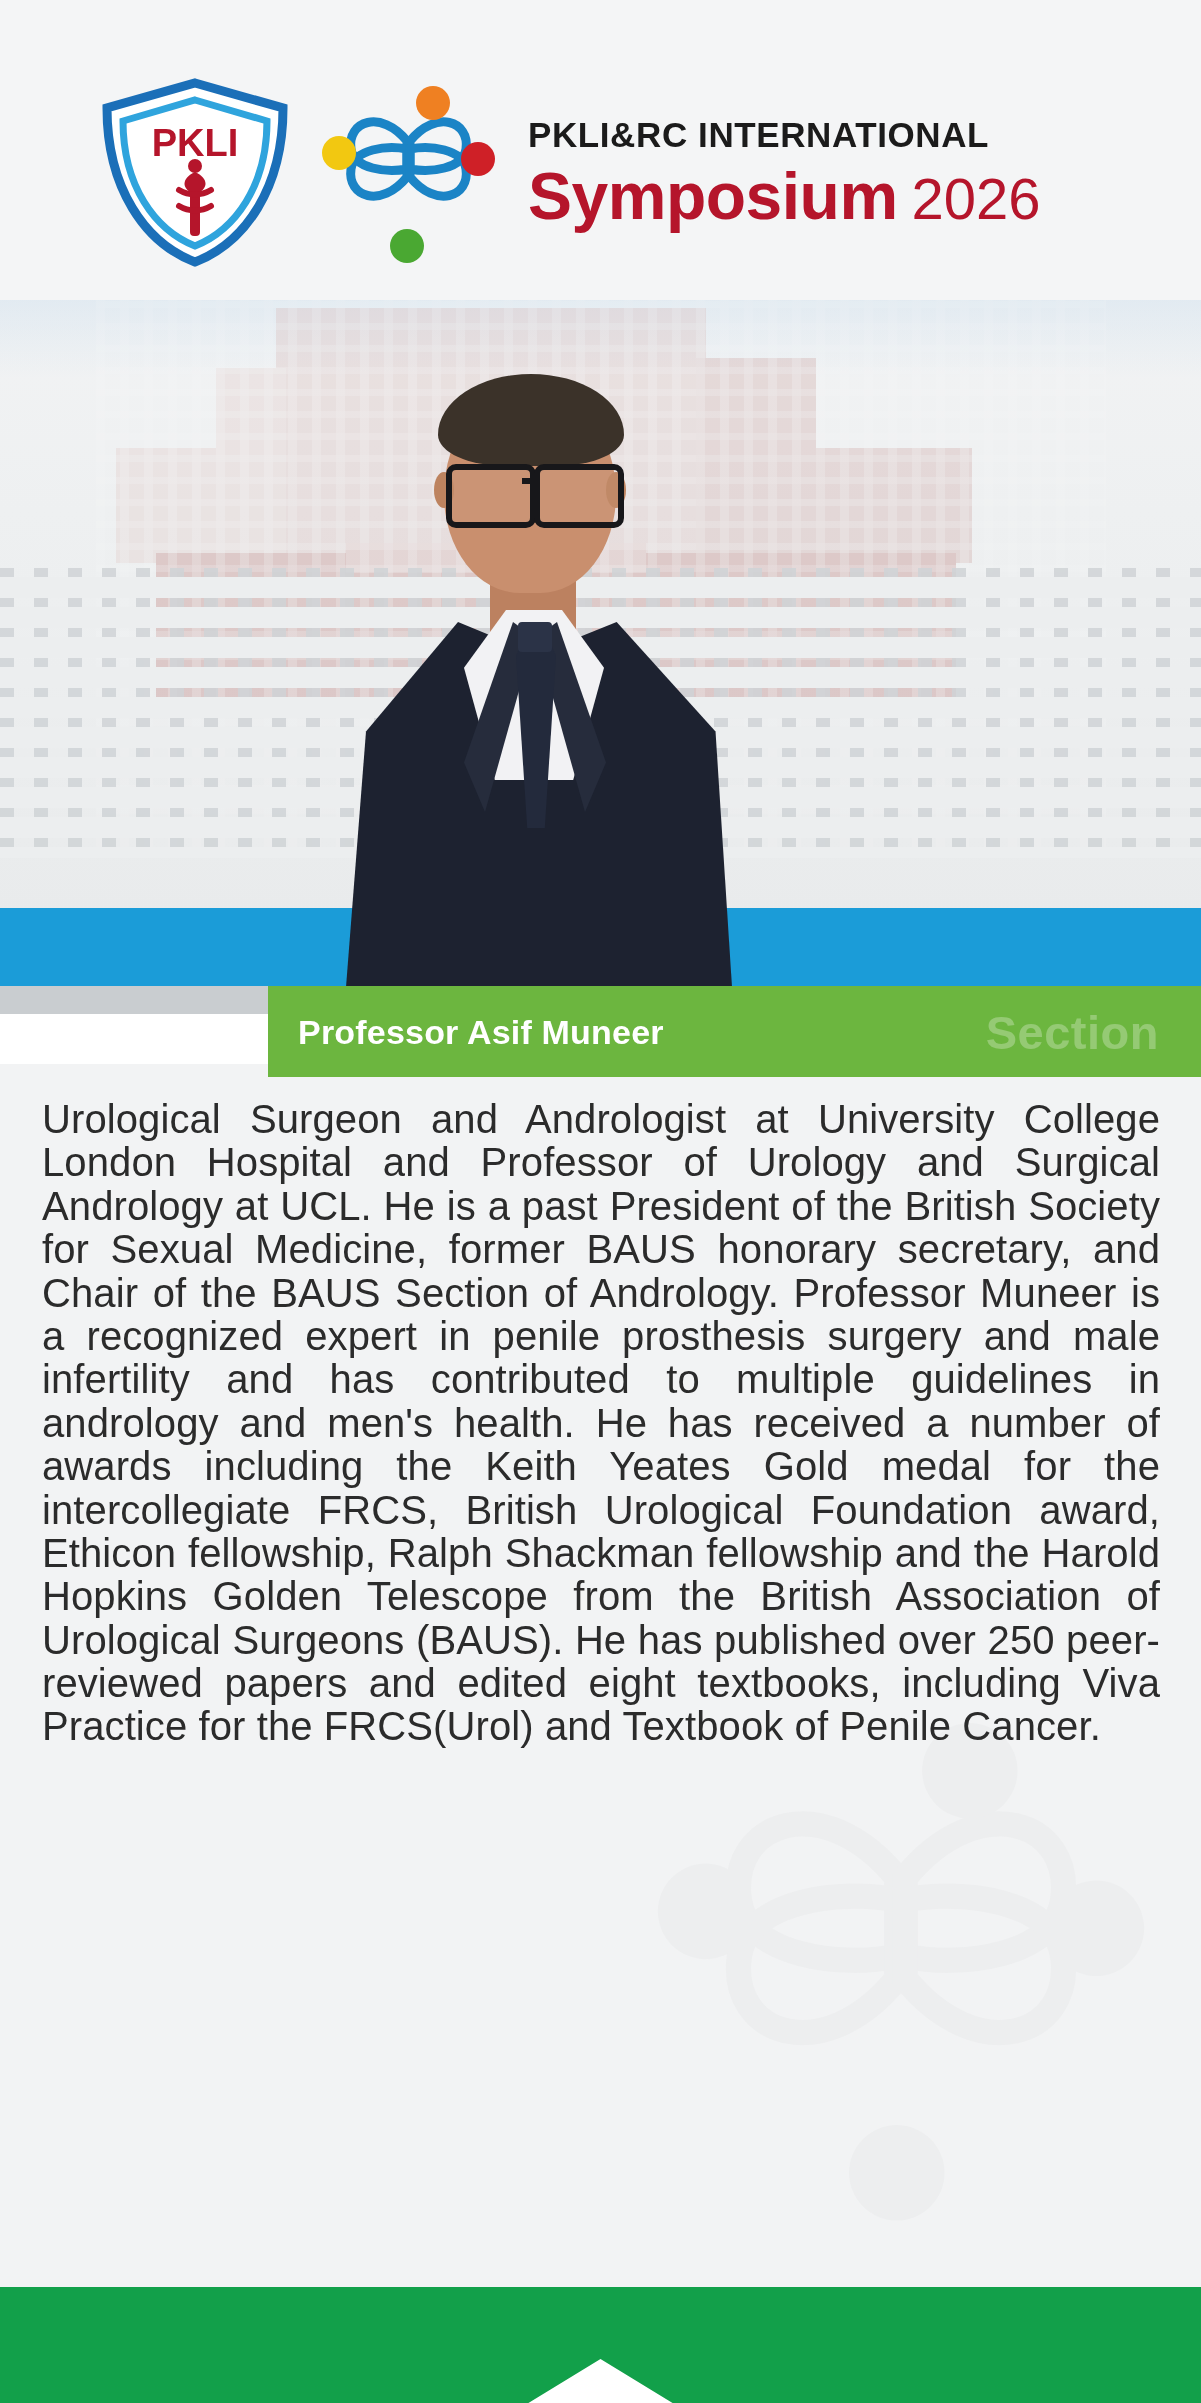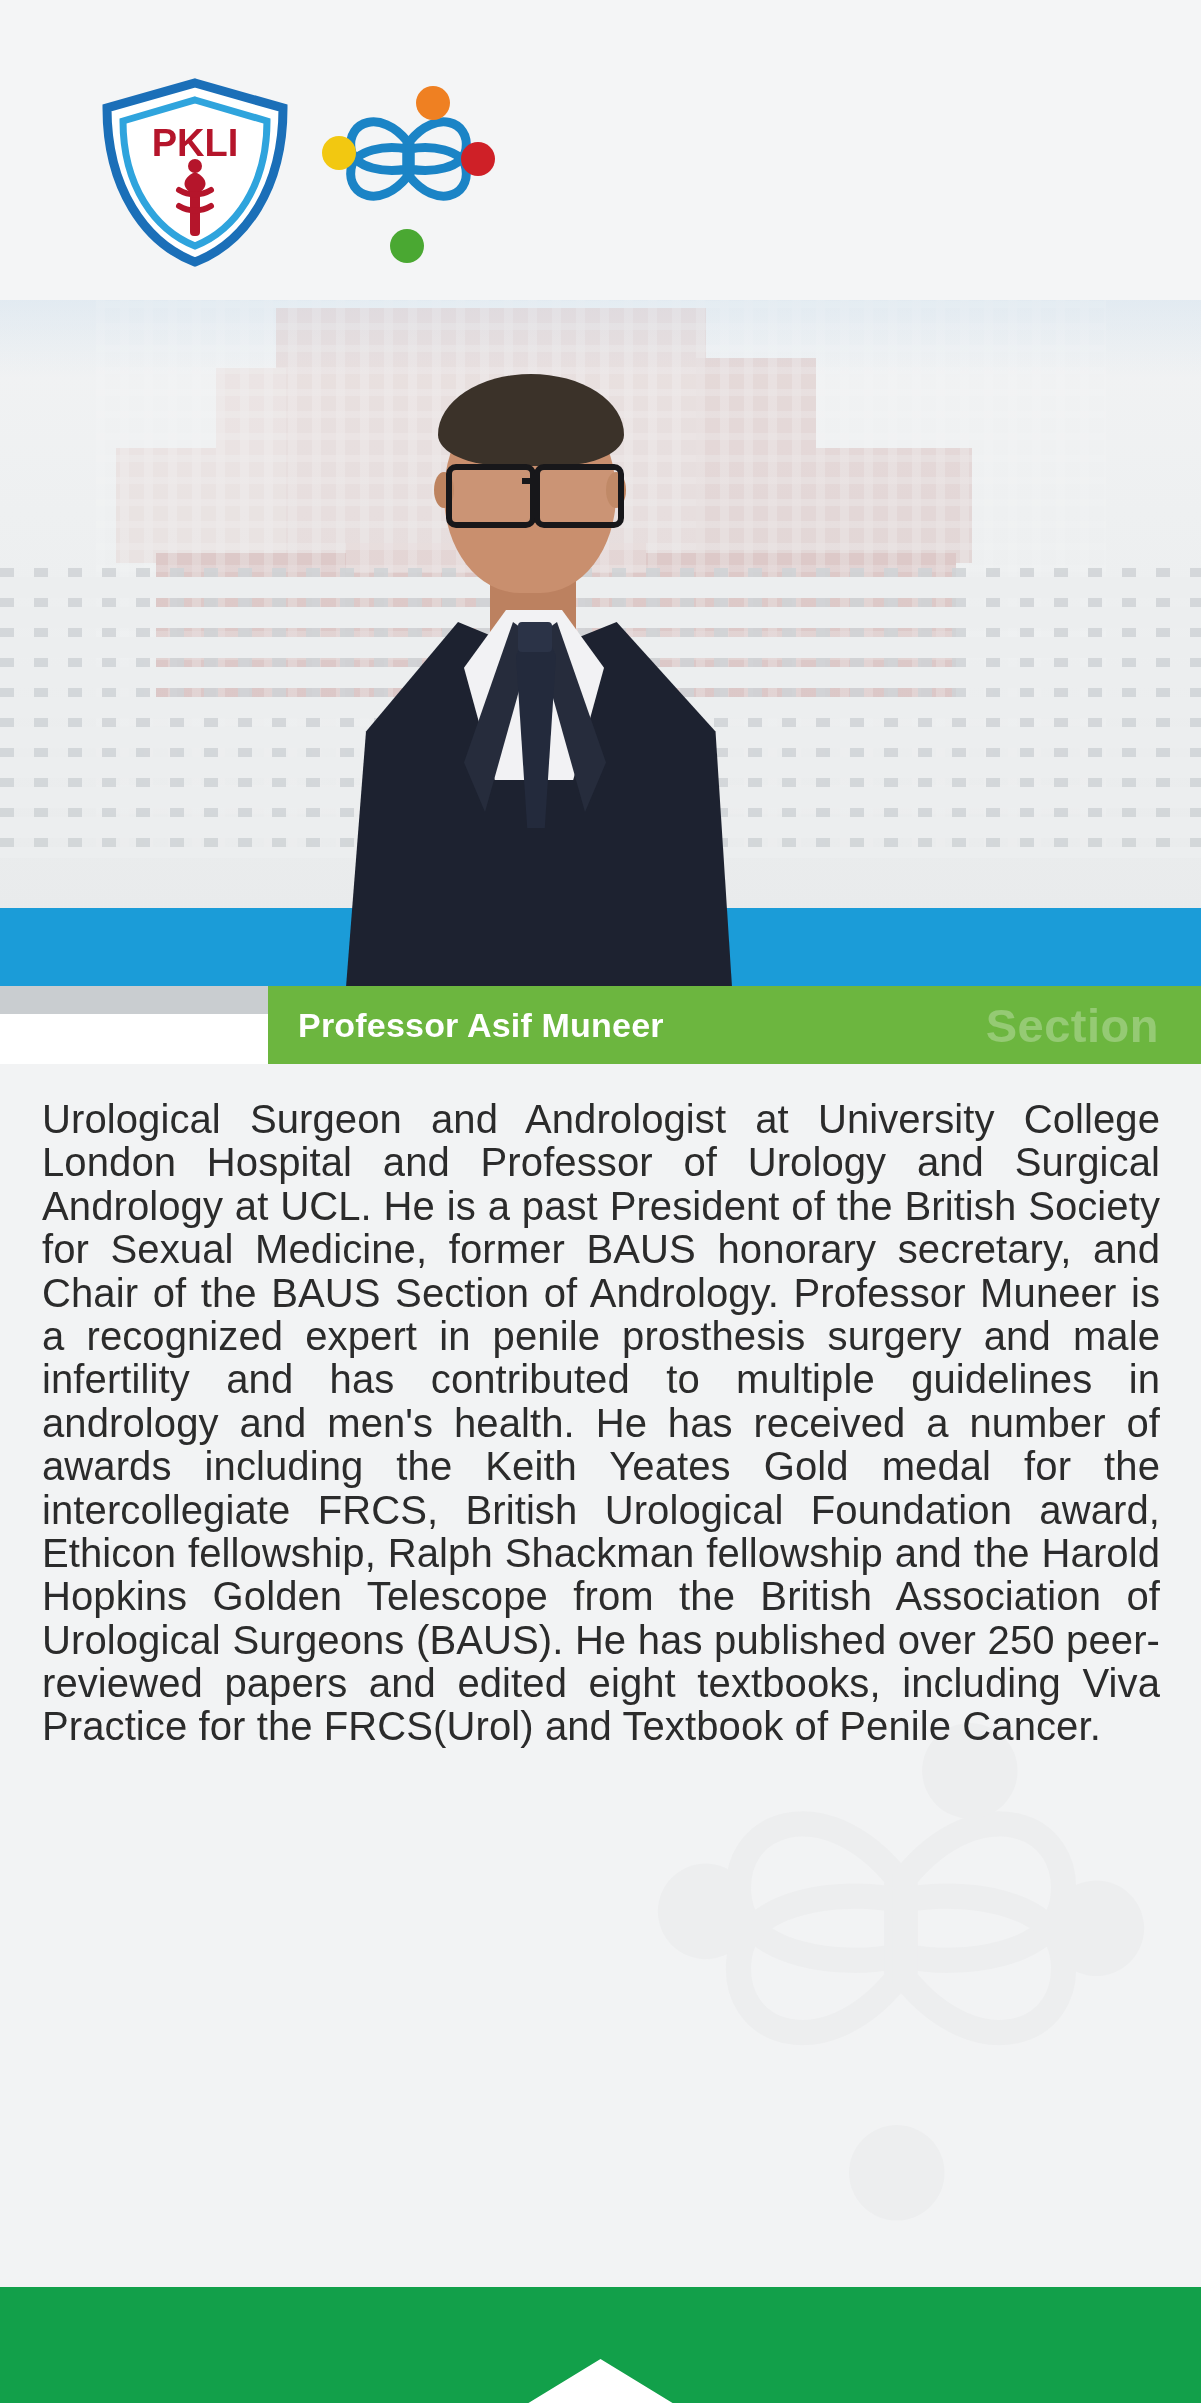--- a/index.html
+++ b/index.html
@@ -222,21 +222,21 @@
     background:#262c3c;
     clip-path: polygon(0% 8%, 30% 0%, 100% 74%, 70% 100%);
   }
 
   
   .name-bar {
     position: absolute;
     left: 268px;
     top: 986px;
     width: 933px;
-    height: 78px;
+    height: 91px;
     background: #6cb63f;
     z-index: 7;
   }
   .name-text {
     position: absolute;
     left: 30px;
     top: 50%;
     transform: translateY(-50%);
     color: #ffffff;
     font-size: 34px;
@@ -371,20 +371,27 @@
             <path d="M86 96 C60 128 26 116 30 88 C33 68 66 64 86 68 Z"></path>
             <path d="M89 96 C115 128 149 116 145 88 C142 68 109 64 89 68 Z"></path>
           </g>
           <circle cx="112" cy="22" r="17" fill="#ef8022"></circle>
           <circle cx="18" cy="72" r="17" fill="#f2c811"></circle>
           <circle cx="157" cy="78" r="17" fill="#cf2027"></circle>
           <circle cx="86" cy="165" r="17" fill="#4aa832"></circle>
         </svg>
       </div>
 
+      <div class="symp-text">
+        <div class="symp-line1">PKLI&amp;RC INTERNATIONAL</div>
+        <div class="symp-line2">
+          <span class="symp-word">Symposium</span>
+          <span class="symp-year">2026</span>
+        </div>
+      </div>
 
     </div>
   </div>
 
   <div class="name-bar">
     <div class="name-text">Professor Asif Muneer</div>
     <div class="profile-word">Section</div>
   </div>
 
   <div class="body-area">

